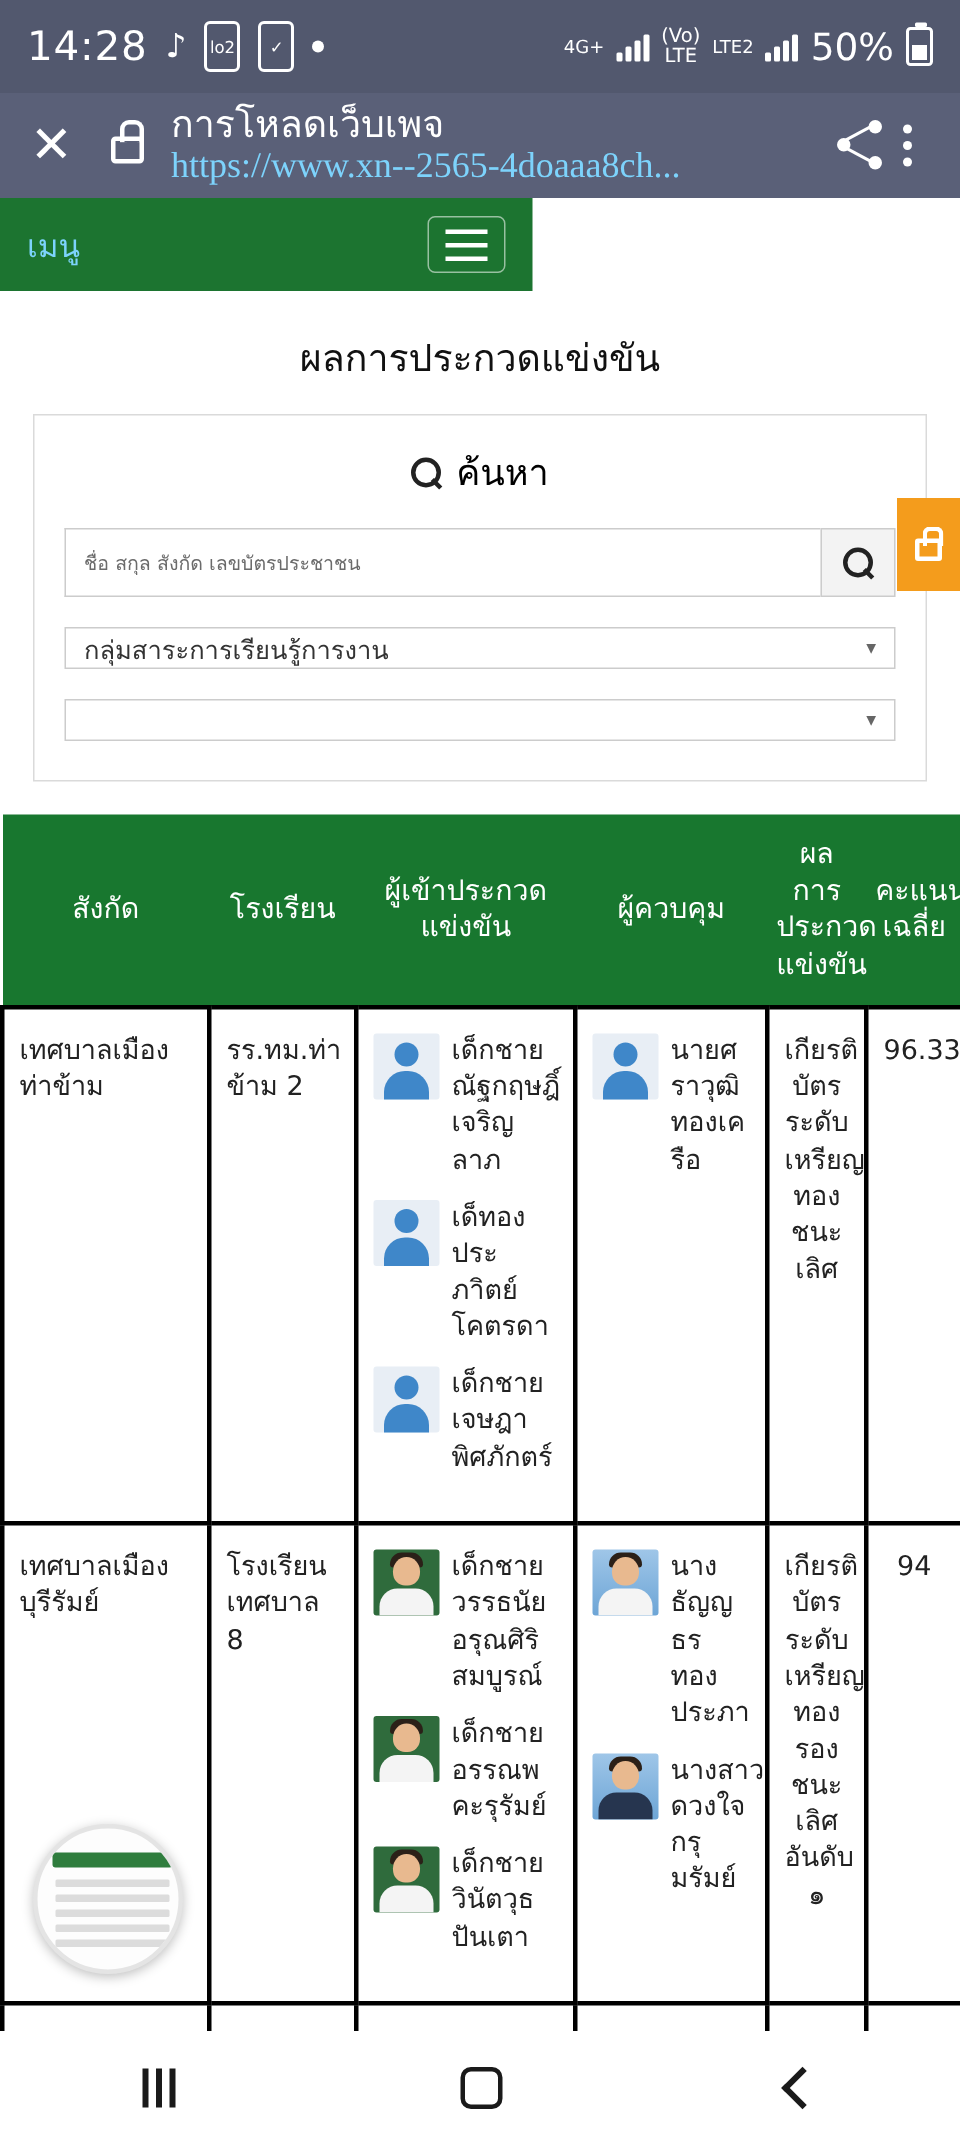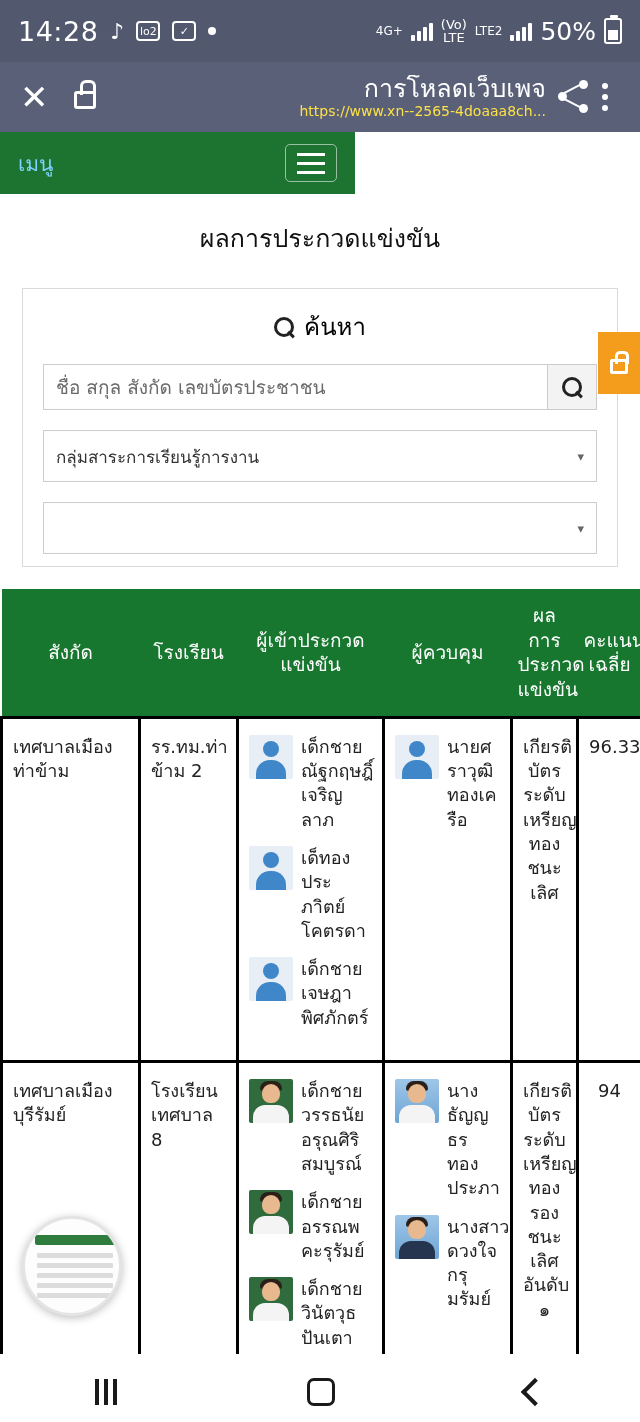--- a/index.html
+++ b/index.html
@@ -19,21 +19,21 @@
     display: flex;
     align-items: center;
     padding: 0 18px;
     font-size: 25px;
   }
   .status-left { display: flex; align-items: center; gap: 12px; }
   .status-clock { font-size: 27px; letter-spacing: 0.5px; }
   .status-right { margin-left: auto; display: flex; align-items: center; gap: 8px; font-size: 20px; }
   .ico-tiktok { font-size: 22px; }
   .badge-sq {
-    width: 24px; height: 20px; border: 2px solid #fff; border-radius: 4px;
+    width: 24px; height: 34px; border: 2px solid #fff; border-radius: 4px;
     font-size: 11px; display: flex; align-items: center; justify-content: center;
   }
   .dot-small { width: 8px; height: 8px; border-radius: 50%; background: #fff; }
   .net-4g { font-size: 12px; }
   .sig { display: inline-flex; align-items: flex-end; gap: 2px; height: 20px; }
   .sig i { display: block; width: 4px; background: #fff; border-radius: 1px; }
   .sig i:nth-child(1) { height: 6px; }
   .sig i:nth-child(2) { height: 10px; }
   .sig i:nth-child(3) { height: 14px; }
   .sig i:nth-child(4) { height: 18px; }
@@ -61,23 +61,23 @@
   }
   .chrome-x { font-size: 34px; line-height: 1; width: 40px; }
   .lock-ico {
     width: 22px; height: 18px; border: 3px solid #fff; border-radius: 3px;
     position: relative; margin-left: 14px; margin-top: 6px;
   }
   .lock-ico::before {
     content: ""; position: absolute; top: -14px; left: 3px; width: 10px; height: 12px;
     border: 3px solid #fff; border-bottom: none; border-radius: 6px 6px 0 0;
   }
-  .chrome-titlewrap { flex: 1; margin-left: 18px; overflow: hidden; text-align: right; }
+  .chrome-titlewrap { flex: 1; margin-left: 18px; overflow: hidden; }
   .chrome-title { font-size: 25px; line-height: 1.15; white-space: nowrap; }
-  .chrome-url { font-size: 14px; color: #fde047; white-space: nowrap; overflow: hidden; text-overflow: ellipsis; }
+  .chrome-url { font-size: 24px; color: #7dd3fc; white-space: nowrap; overflow: hidden; text-overflow: ellipsis; font-family: Liberation Serif, serif; }
   .share-ico { width: 34px; margin-left: 10px; position: relative; height: 34px; }
   .share-ico span { position: absolute; width: 9px; height: 9px; border-radius: 50%; background: #fff; }
   .share-ico span:nth-child(1) { right: 2px; top: 0; }
   .share-ico span:nth-child(2) { left: 2px; top: 12px; }
   .share-ico span:nth-child(3) { right: 2px; top: 24px; }
   .share-ico i { position: absolute; background: #fff; height: 2px; width: 18px; left: 7px; }
   .share-ico i:nth-child(4) { top: 8px; transform: rotate(-28deg); }
   .share-ico i:nth-child(5) { top: 22px; transform: rotate(28deg); }
   .kebab { width: 30px; display: flex; flex-direction: column; align-items: center; gap: 5px; }
   .kebab b { width: 6px; height: 6px; border-radius: 50%; background: #fff; display: block; }
@@ -104,41 +104,41 @@
     width: 18px; height: 15px; border: 3px solid #fff; border-radius: 2px; position: relative; margin-top: 6px;
   }
   .lock-tab .lk::before {
     content: ""; position: absolute; top: -11px; left: 2px; width: 8px; height: 10px;
     border: 3px solid #fff; border-bottom: none; border-radius: 5px 5px 0 0;
   }
 
   .page-title { text-align: center; font-size: 25px; color: #111; padding: 24px 0 14px; }
 
   .search-card {
-    margin: 16px 22px; border: 1px solid #dadada; background: #fff; padding: 18px 20px 12px;
+    margin: 4px 22px; border: 1px solid #dadada; background: #fff; padding: 18px 20px 26px;
   }
   .search-head { display: flex; align-items: center; justify-content: center; gap: 10px; font-size: 24px; margin-bottom: 18px; }
   .mag { position: relative; width: 20px; height: 20px; display: inline-block; }
   .mag::before {
     content: ""; position: absolute; width: 14px; height: 14px; border: 3px solid #222; border-radius: 50%; left: 0; top: 0;
   }
   .mag::after {
     content: ""; position: absolute; width: 8px; height: 3px; background: #222; transform: rotate(45deg); left: 13px; top: 16px;
   }
   .search-row { display: flex; }
   .search-input {
     flex: 1; height: 46px; border: 1px solid #ccc; border-right: none; padding: 0 12px;
-    font-size: 19px; color: #6b6b6b; display: flex; align-items: center; background: #fff;
+    font-size: 13px; color: #6b6b6b; display: flex; align-items: center; background: #fff;
   }
   .search-btn {
     width: 50px; height: 46px; border: 1px solid #ccc; background: #f3f3f3;
     display: flex; align-items: center; justify-content: center;
   }
   .select {
-    margin-top: 20px; height: 52px; border: 1px solid #ccc; background: #fff; display: flex;
+    margin-top: 20px; height: 28px; border: 1px solid #ccc; background: #fff; display: flex;
     align-items: center; padding: 0 12px; font-size: 17px; color: #333;
   }
   .select .cv { margin-left: auto; color: #666; font-size: 13px; }
   .select .txt { overflow: hidden; white-space: nowrap; text-overflow: ellipsis; }
 
   
   table.results {
     width: 640px; border-collapse: collapse; table-layout: fixed; margin-top: 22px;
   }
   table.results th {

